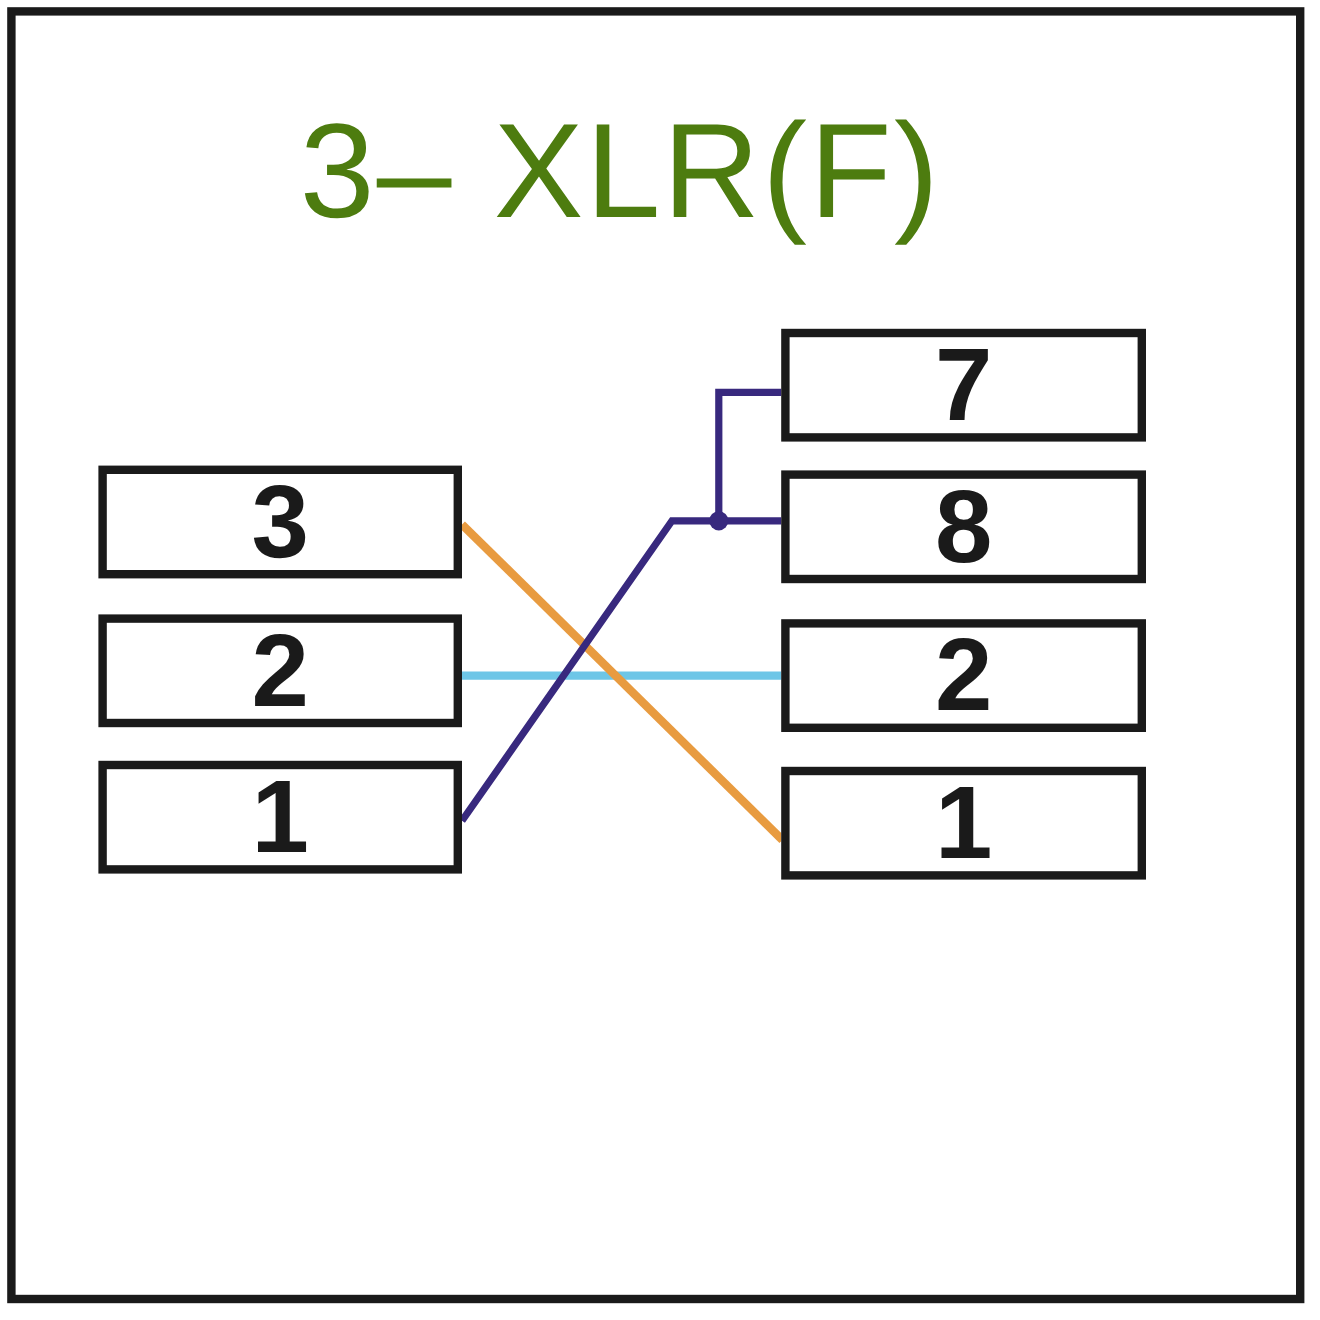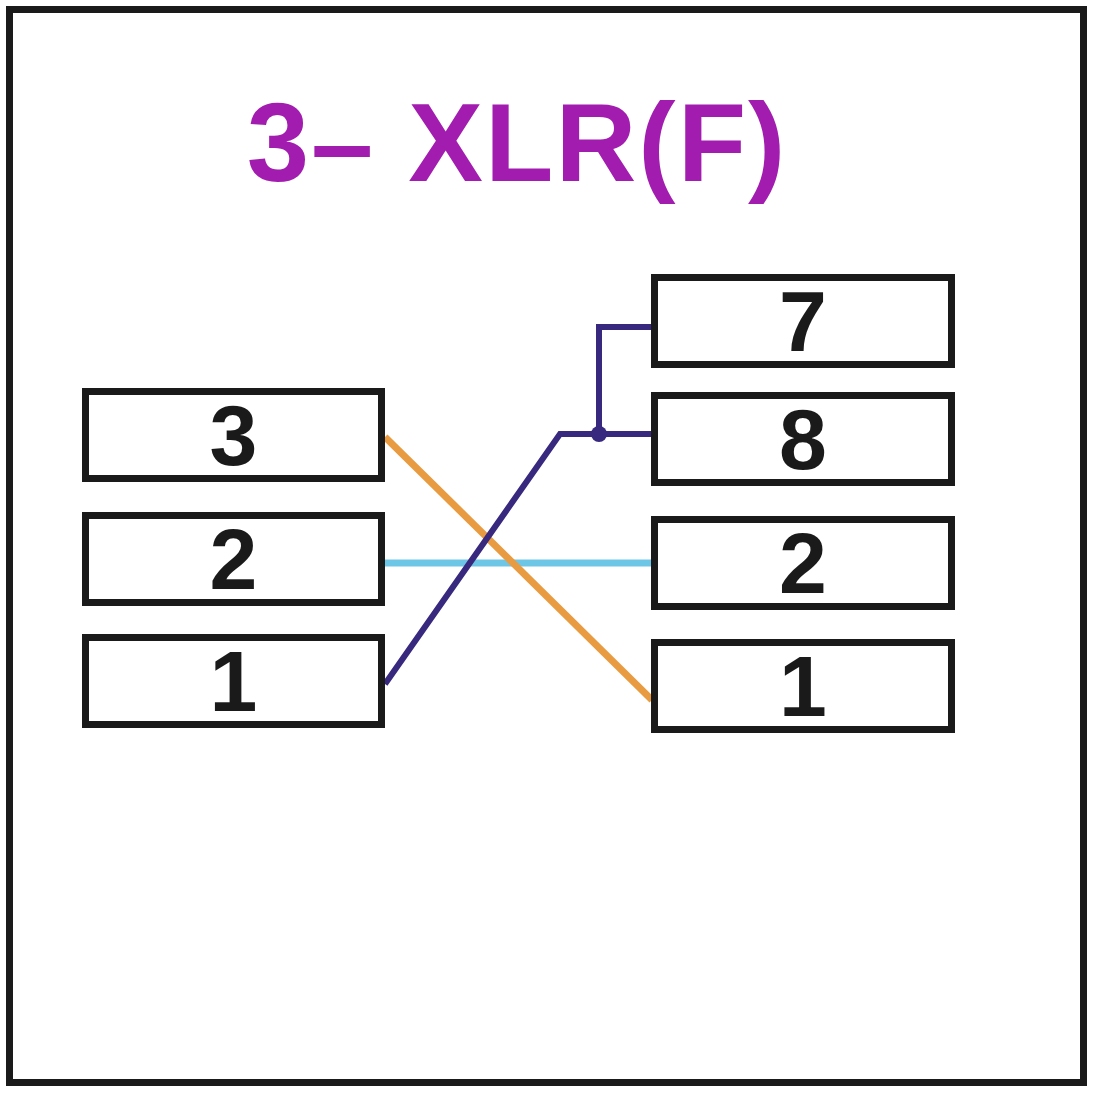--- a/index.html
+++ b/index.html
@@ -24,22 +24,22 @@
     border: 7px solid #1a1a1a;
     box-sizing: border-box;
   }
   .title {
     position: absolute;
     left: 150px;
     top: 78px;
     width: 734px;
     text-align: center;
     font-size: 112px;
-    font-weight: 700;
-    color: #a21caf;
+    font-weight: 400;
+    color: #4d7c0f;
     letter-spacing: 2px;
     white-space: nowrap;
   }
   .pin-box {
     position: absolute;
     box-sizing: border-box;
     border: 7px solid #1a1a1a;
     background: #ffffff;
     display: flex;
     align-items: center;

